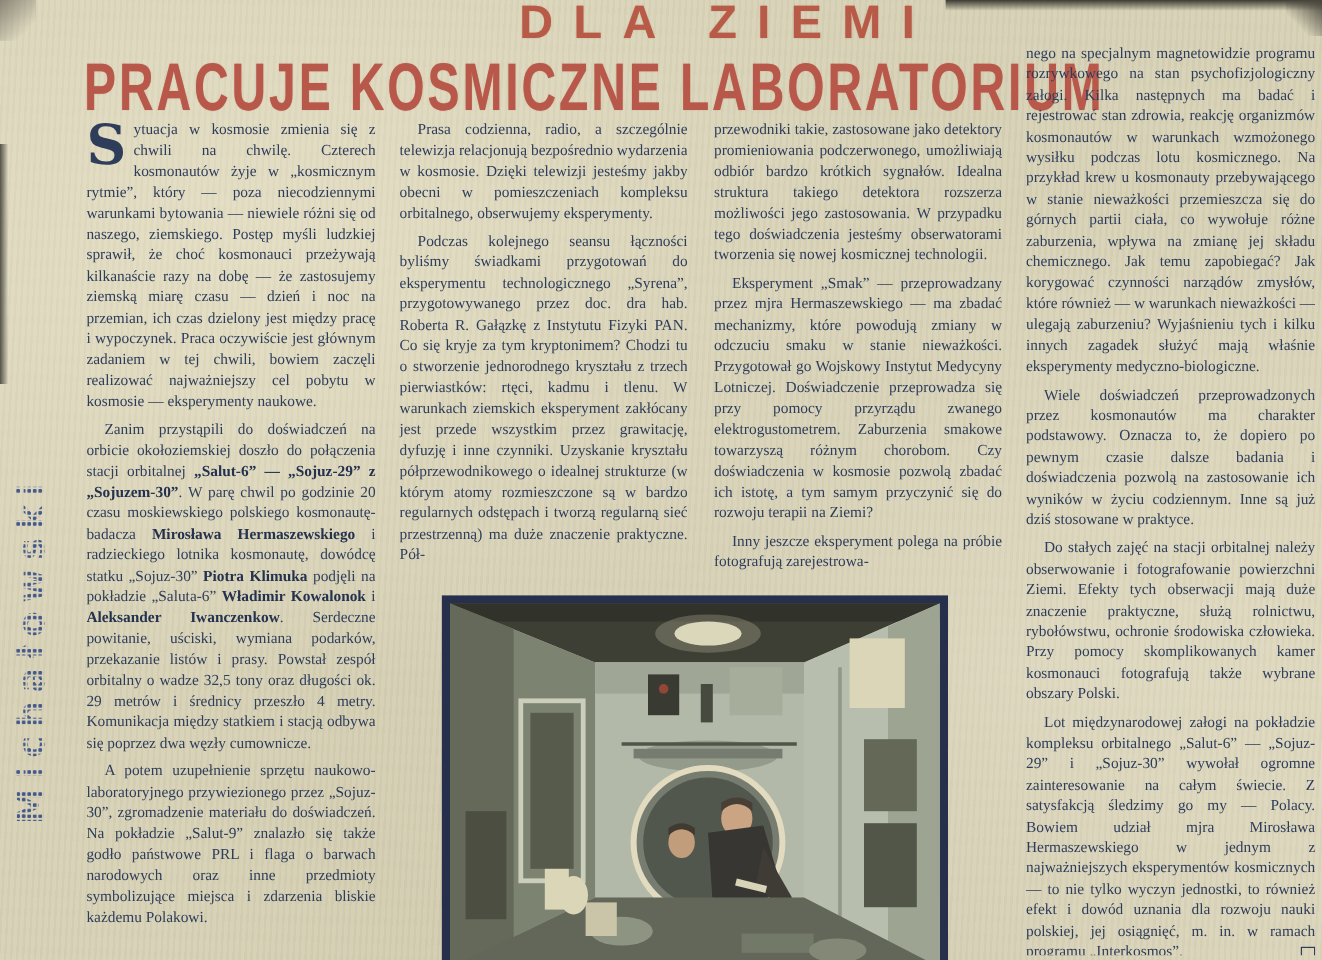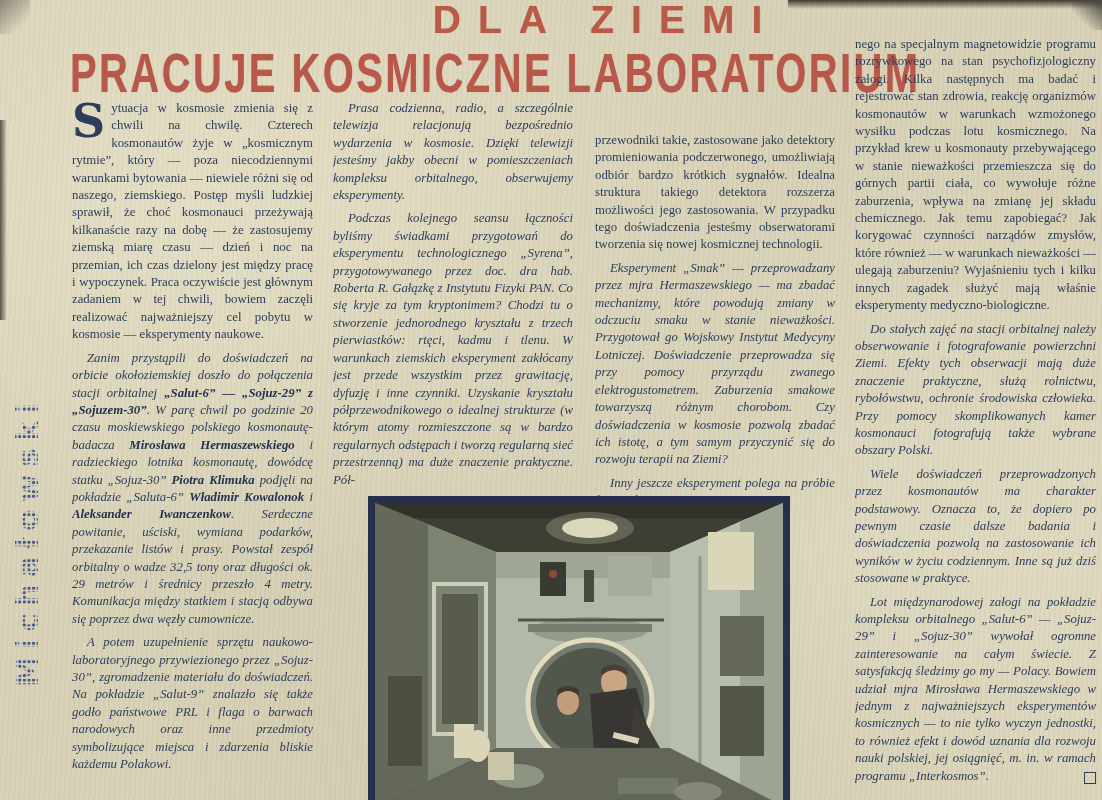--- a/index.html
+++ b/index.html
@@ -32,25 +32,25 @@
     font-family:"Liberation Sans", sans-serif;font-weight:bold;
     font-size:50px;letter-spacing:3px;color:#b8584a;white-space:nowrap;
     text-shadow:0 0 1px rgba(184,88,74,.55);
   }
 
   .col{
     position:absolute;color:#2e3d5a;font-size:12.8px;line-height:17.4px;
     text-align:justify;overflow:hidden;
   }
   .col p{margin:0 0 6px 0;}
-  .col p.indent{text-indent:15px;font-style:italic;}
+  .col p.indent{text-indent:15px;}
   .col b{font-weight:bold;color:#24324f;}
   #col1{left:72px;top:100px;width:241px;height:700px;}
   #col2{left:333px;top:100px;width:240px;height:396px;}
-  #col3{left:595px;top:100px;width:240px;height:394px;margin-top:32px;}
+  #col3{left:595px;top:100px;width:240px;height:394px;}
   #col4{left:855px;top:36px;width:241px;height:760px;}
 
   .dropcap{
     float:left;font-family:"DejaVu Serif", serif;font-weight:bold;
     font-size:46px;line-height:38px;color:#2e3d5a;margin:2px 6px 0 0;
   }
   .endmark{
     float:right;width:10px;height:10px;border:1.6px solid #2e3d5a;
     margin-top:4px;background:transparent;
   }
@@ -98,22 +98,22 @@
     <p class="indent"><span>Prasa codzienna, radio, a szczególnie telewizja relacjonują bezpośrednio wydarzenia w kosmosie. Dzięki telewizji jesteśmy jakby obecni w pomieszczeniach kompleksu orbitalnego, obserwujemy eksperymenty.</span></p>
     <p class="indent"><span>Podczas kolejnego seansu łączności byliśmy świadkami przygotowań do eksperymentu technologicznego „Syrena”, przygotowywanego przez doc. dra hab. Roberta R. Gałązkę z Instytutu Fizyki PAN. Co się kryje za tym kryptonimem? Chodzi tu o stworzenie jednorodnego kryształu z trzech pierwiastków: rtęci, kadmu i tlenu. W warunkach ziemskich eksperyment zakłócany jest przede wszystkim przez grawitację, dyfuzję i inne czynniki. Uzyskanie kryształu półprzewodnikowego o idealnej strukturze (w którym atomy rozmieszczone są w bardzo regularnych odstępach i tworzą regularną sieć przestrzenną) ma duże znaczenie praktyczne. Pół-</span></p>
   </div>
 <div id="col3" class="col">
     <p class=""><span>przewodniki takie, zastosowane jako detektory promieniowania podczerwonego, umożliwiają odbiór bardzo krótkich sygnałów. Idealna struktura takiego detektora rozszerza możliwości jego zastosowania. W przypadku tego doświadczenia jesteśmy obserwatorami tworzenia się nowej kosmicznej technologii.</span></p>
     <p class="indent"><span>Eksperyment „Smak” — przeprowadzany przez mjra Hermaszewskiego — ma zbadać mechanizmy, które powodują zmiany w odczuciu smaku w stanie nieważkości. Przygotował go Wojskowy Instytut Medycyny Lotniczej. Doświadczenie przeprowadza się przy pomocy przyrządu zwanego elektrogustometrem. Zaburzenia smakowe towarzyszą różnym chorobom. Czy doświadczenia w kosmosie pozwolą zbadać ich istotę, a tym samym przyczynić się do rozwoju terapii na Ziemi?</span></p>
     <p class="indent"><span>Inny jeszcze eksperyment polega na próbie fotografują zarejestrowa-</span></p>
   </div>
 <div id="col4" class="col">
     <p class=""><span>nego na specjalnym magnetowidzie programu rozrywkowego na stan psychofizjologiczny załogi. Kilka następnych ma badać i rejestrować stan zdrowia, reakcję organizmów kosmonautów w warunkach wzmożonego wysiłku podczas lotu kosmicznego. Na przykład krew u kosmonauty przebywającego w stanie nieważkości przemieszcza się do górnych partii ciała, co wywołuje różne zaburzenia, wpływa na zmianę jej składu chemicznego. Jak temu zapobiegać? Jak korygować czynności narządów zmysłów, które również — w warunkach nieważkości — ulegają zaburzeniu? Wyjaśnieniu tych i kilku innych zagadek służyć mają właśnie eksperymenty medyczno-biologiczne.</span></p>
+    <p class="indent"><span>Wiele doświadczeń przeprowadzonych przez kosmonautów ma charakter podstawowy. Oznacza to, że dopiero po pewnym czasie dalsze badania i doświadczenia pozwolą na zastosowanie ich wyników w życiu codziennym. Inne są już dziś stosowane w praktyce.</span></p>
     <p class="indent"><span>Do stałych zajęć na stacji orbitalnej należy obserwowanie i fotografowanie powierzchni Ziemi. Efekty tych obserwacji mają duże znaczenie praktyczne, służą rolnictwu, rybołówstwu, ochronie środowiska człowieka. Przy pomocy skomplikowanych kamer kosmonauci fotografują także wybrane obszary Polski.</span></p>
-    <p class="indent"><span>Wiele doświadczeń przeprowadzonych przez kosmonautów ma charakter podstawowy. Oznacza to, że dopiero po pewnym czasie dalsze badania i doświadczenia pozwolą na zastosowanie ich wyników w życiu codziennym. Inne są już dziś stosowane w praktyce.</span></p>
     <p class="indent"><span>Lot międzynarodowej załogi na pokładzie kompleksu orbitalnego „Salut-6” — „Sojuz-29” i „Sojuz-30” wywołał ogromne zainteresowanie na całym świecie. Z satysfakcją śledzimy go my — Polacy. Bowiem udział mjra Mirosława Hermaszewskiego w jednym z najważniejszych eksperymentów kosmicznych — to nie tylko wyczyn jednostki, to również efekt i dowód uznania dla rozwoju nauki polskiej, jej osiągnięć, m. in. w ramach programu „Interkosmos”.</span><span class="endmark"></span></p>
   </div>
 
 <div class="photo" title="Wnętrze kompleksu orbitalnego – kosmonauci w okrągłym włazie stacji Salut-6">
   <svg width="422" height="310" viewBox="0 0 422 310" xmlns="http://www.w3.org/2000/svg">
 
     <rect x="0" y="0" width="422" height="310" fill="#26304d"></rect>
     <rect x="7" y="7" width="408" height="303" fill="#a9b2a3"></rect>
 
     <polygon points="7,7 415,7 302,56 128,56" fill="#30332a"></polygon>

